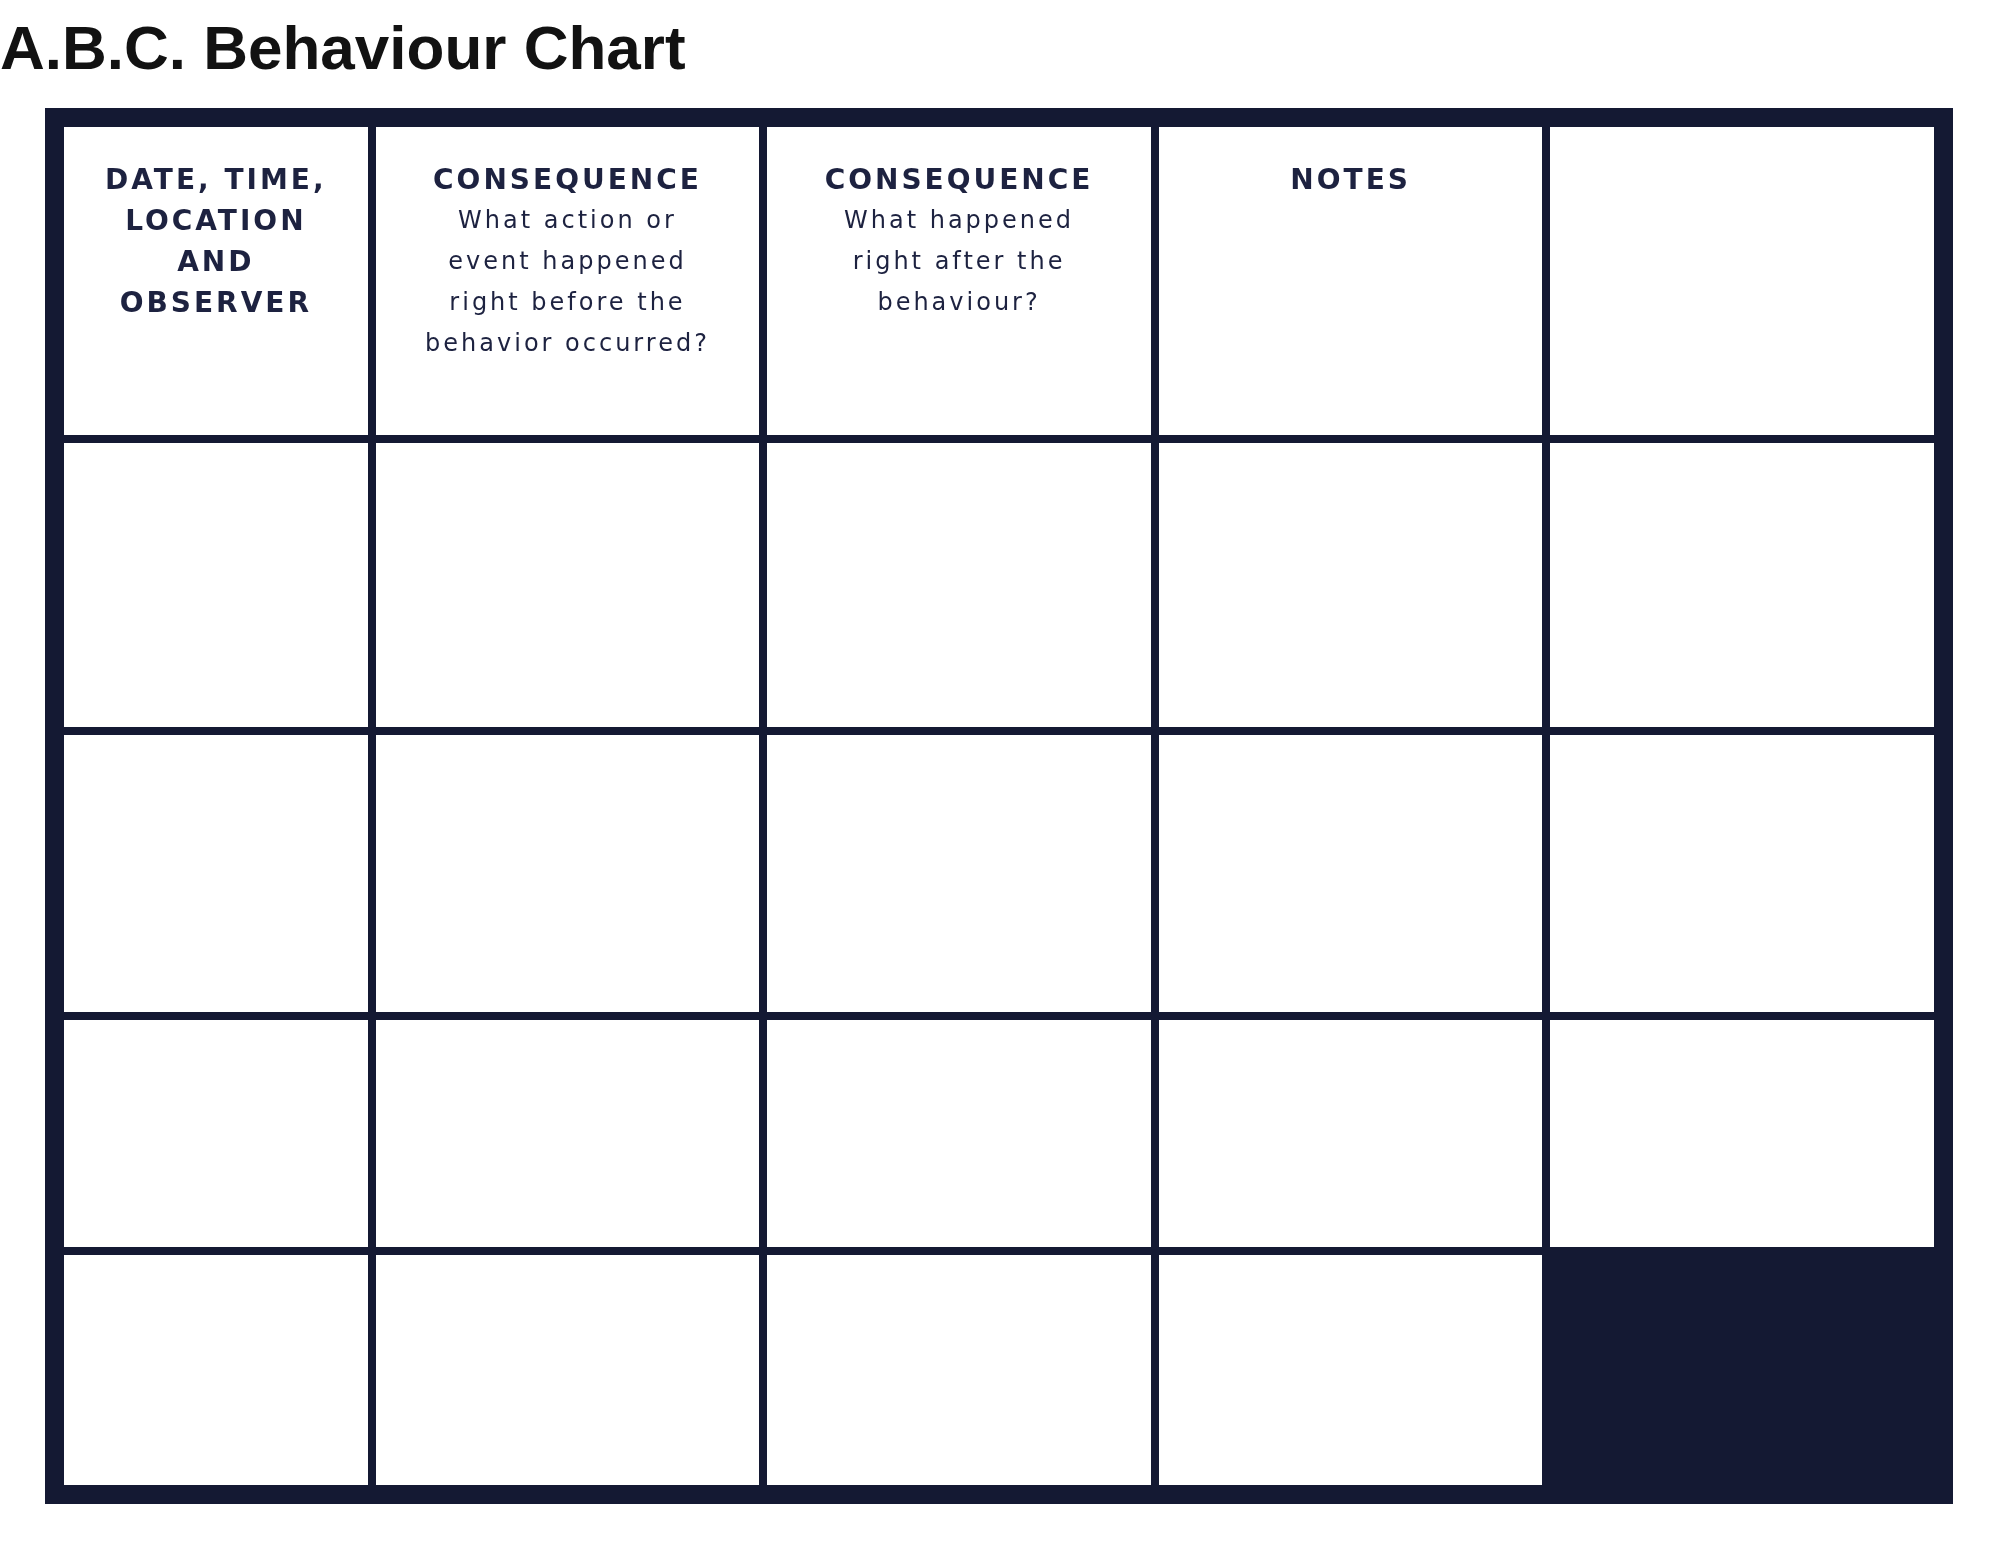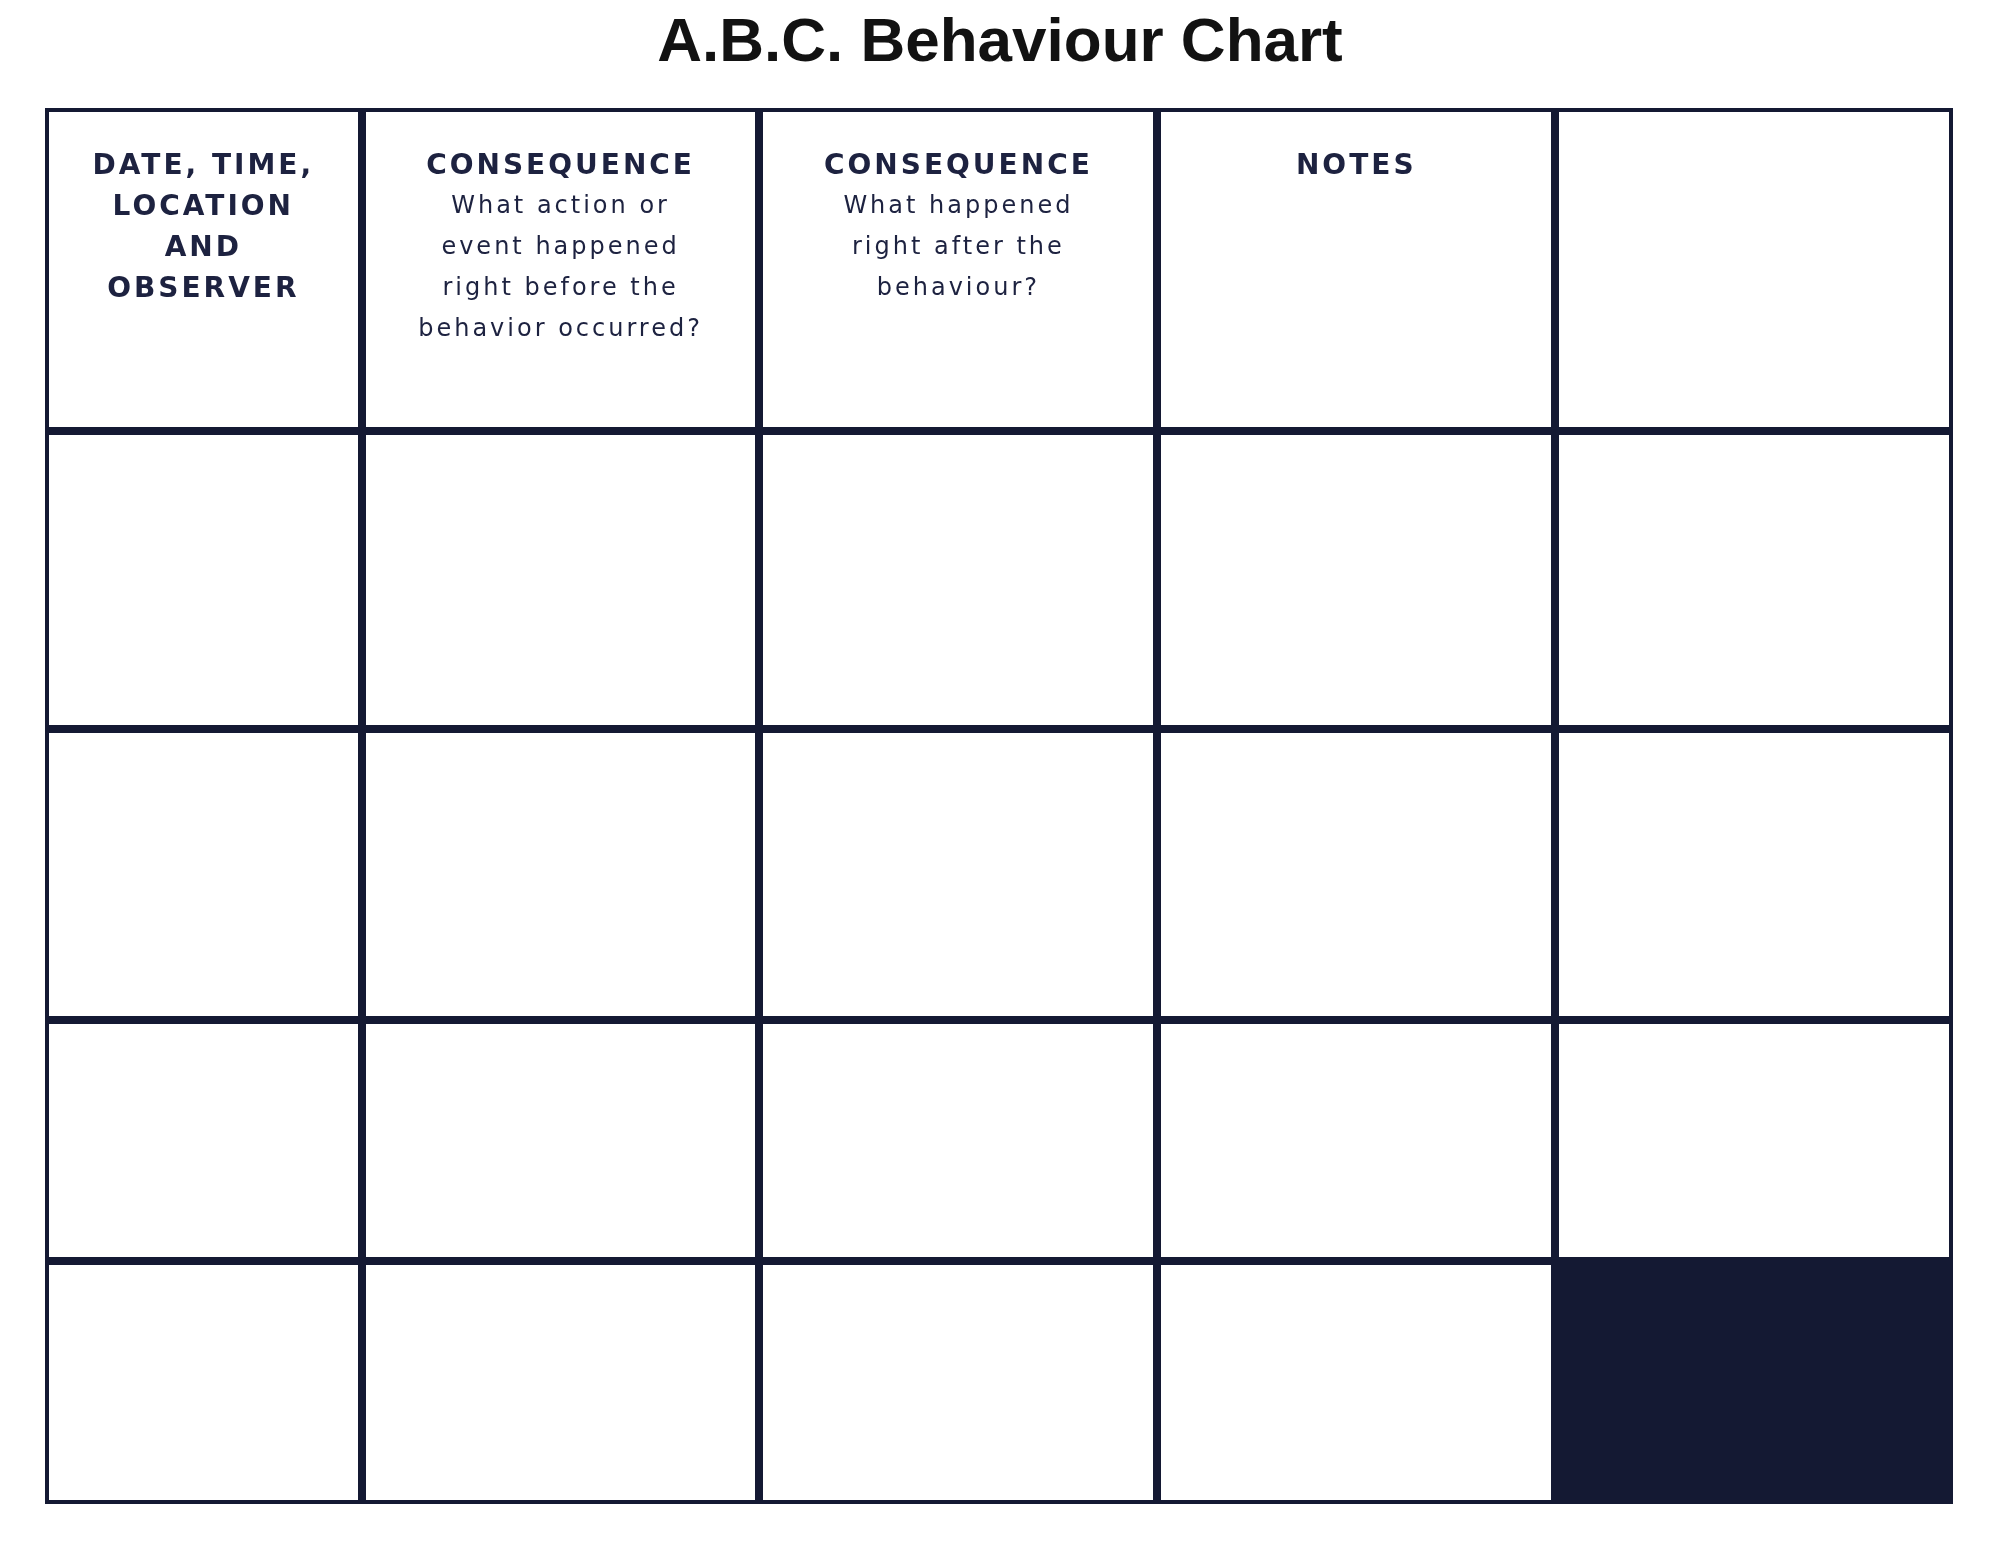--- a/index.html
+++ b/index.html
@@ -10,40 +10,39 @@
   body {
     position: relative;
     width: 2000px;
     height: 1545px;
     overflow: hidden;
     font-family: "DejaVu Sans", sans-serif;
   }
 
   .page-title {
     position: absolute;
-    top: 4px;
+    top: 12px;
     left: 0;
     width: 2000px;
-    text-align: center;
     font-family: "Liberation Sans", sans-serif;
     font-weight: bold;
     font-size: 62px;
     letter-spacing: 0px;
     color: #121212;
   }
 
   .abc-table {
     position: absolute;
     left: 45px;
     top: 108px;
     width: 1908px;
     height: 1396px;
     box-sizing: border-box;
     background: #141933;          
-    padding: 4px;
+    padding: 19px;
     display: grid;
     grid-template-columns: 308fr 389fr 389fr 389fr 389fr;
     grid-template-rows: 312fr 288fr 281fr 231fr 233fr;
     gap: 8px;
   }
 
   .cell {
     background: #ffffff;
     box-sizing: border-box;
   }

